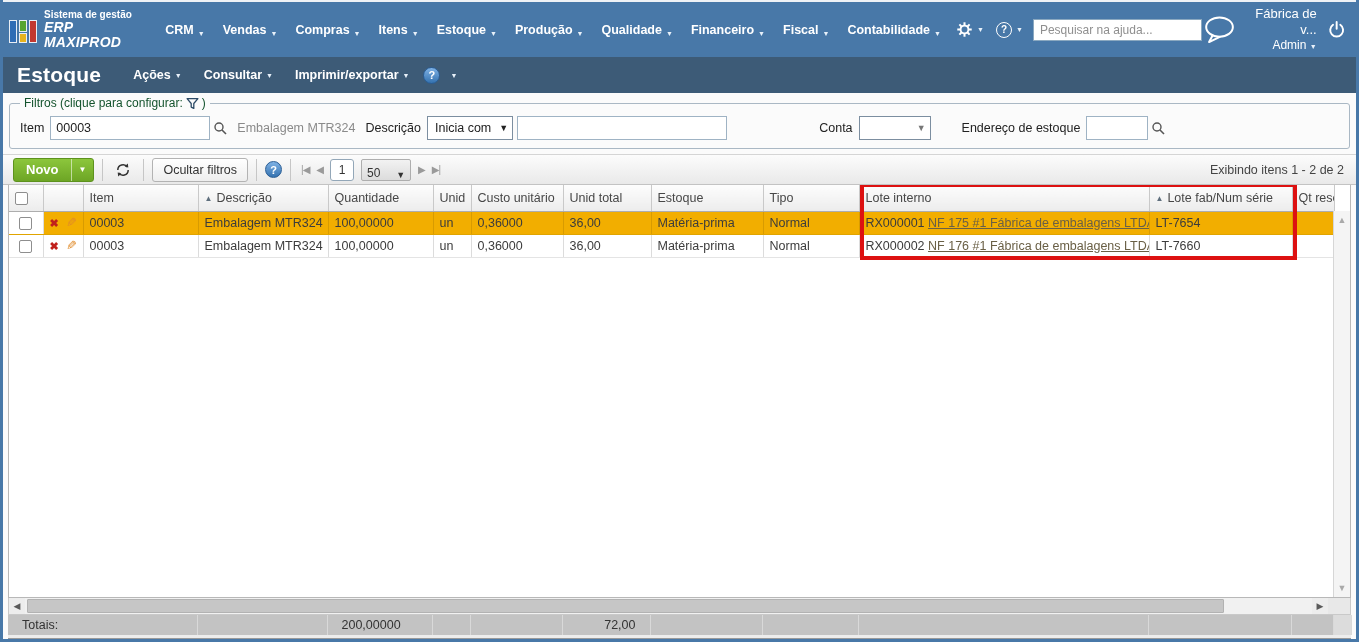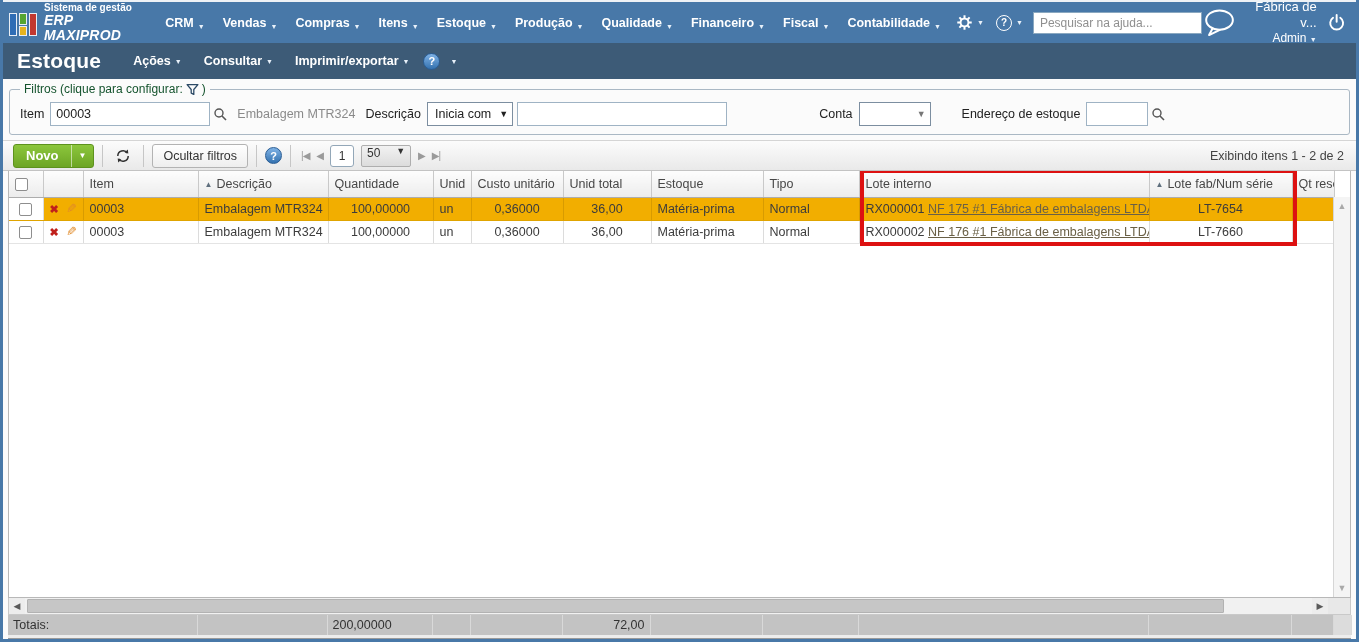--- a/index.html
+++ b/index.html
@@ -1,20 +1,20 @@
 <!DOCTYPE html>
 <html><head>
 <meta charset="utf-8">
 <style>
   * { box-sizing: border-box; margin: 0; padding: 0; }
   body { font-family: "Liberation Sans", sans-serif; background: #dfe6ec; }
   .window { width: 1359px; height: 642px; background: #fbfbfb; border: 3px solid #4878a8; border-top: none; display: flex; flex-direction: column; position: relative; overflow: hidden; }
 
   
-  .topbar { height: 43px; background: #4878a8; display: flex; align-items: center; padding: 0 10px 0 6px; flex: none; border-top: 2px solid #eef2f6; }
+  .topbar { height: 57px; background: #4878a8; display: flex; align-items: center; padding: 0 10px 0 6px; flex: none; border-top: 2px solid #eef2f6; }
   .brand { display: flex; align-items: center; gap: 7px; margin-right: 16px; }
   .logo { width: 30px; height: 27px; display: flex; align-items: flex-end; gap: 2px; }
   .logo .bar1 { width: 8px; height: 23px; background: #2f6db5; border: 1px solid #e8eef5; }
   .logo .mid { width: 8px; display: flex; flex-direction: column; gap: 1px; }
   .logo .mid .g { height: 12px; background: #56a531; border: 1px solid #e8eef5; }
   .logo .mid .y { height: 10px; background: #e6b31e; border: 1px solid #e8eef5; }
   .logo .bar3 { width: 8px; height: 23px; background: #c23830; border: 1px solid #e8eef5; }
   .brand-text { color: #fff; line-height: 1.1; }
   .brand-line1 { font-size: 10px; font-weight: bold; }
   .brand-line2 { font-size: 14px; font-weight: bold; font-style: italic; letter-spacing: .2px; }
@@ -55,53 +55,53 @@
   .toolbar { height: 31px; background: linear-gradient(#fcfcfc, #e9e9e9); border-top: 1px solid #d5d5d5; border-bottom: 1px solid #c3c3c3; display: flex; align-items: center; padding: 0 8px 0 10px; gap: 8px; flex: none; }
   .btn-novo { height: 24px; display: flex; align-items: center; background: linear-gradient(#8cc63c, #6da525); border: 1px solid #5d921d; border-radius: 3px; cursor: pointer; }
   .btn-novo .lbl { color: #fff; font-weight: bold; font-size: 13px; padding: 0 12px; }
   .btn-novo .split { border-left: 1px solid rgba(255,255,255,.55); padding: 0 7px; color: #fff; font-size: 8px; align-self: stretch; display: flex; align-items: center; }
   .tsep { width: 1px; height: 22px; background: #c6c6c6; }
   .btn-refresh { background: none; border: none; cursor: pointer; display: flex; padding: 2px 4px; }
   .btn-plain { height: 24px; background: linear-gradient(#ffffff, #eeeeee); border: 1px solid #b3b3b3; border-radius: 3px; font-size: 12.5px; color: #333; padding: 0 10px; cursor: pointer; font-family: "Liberation Sans", sans-serif; }
   .pager { display: flex; align-items: center; gap: 7px; margin-left: 2px; }
   .pg-arrow { color: #9a9a9a; font-size: 10px; cursor: pointer; letter-spacing: -1px; }
   .pg-page { min-width: 24px; height: 22px; background: #fff; border: 1px solid #93a7b8; border-radius: 3px; font-size: 12px; color: #333; display: flex; align-items: center; justify-content: center; }
-  .pg-size { width: 50px; height: 22px; background: linear-gradient(#f2f2f2, #dcdcdc); border: 1px solid #aeaeae; border-radius: 2px; display: flex; align-items: flex-start; justify-content: space-between; padding: 0 5px; font-size: 12px; color: #333; cursor: pointer; }
+  .pg-size { width: 50px; height: 22px; background: linear-gradient(#f2f2f2, #dcdcdc); border: 1px solid #aeaeae; border-radius: 2px; display: flex; align-items: flex-end; justify-content: space-between; padding: 0 5px; font-size: 12px; color: #333; cursor: pointer; }
   .pg-size .sel-arrow { font-size: 9px; color: #333; }
   .showing { margin-left: auto; font-size: 12.5px; color: #444; padding-right: 4px; }
 
   
   .grid-area { flex: 1; margin: 0 5px; position: relative; background: #fff; border: 1px solid #b8b8b8; border-top: none; overflow: hidden; }
   table.grid { border-collapse: collapse; table-layout: fixed; width: 1325px; font-size: 12.5px; color: #3c3c3c; }
   table.grid th { height: 26px; background: linear-gradient(#fdfdfd, #ececec); border-right: 1px solid #c9c9c9; border-bottom: 1px solid #adadad; font-weight: normal; color: #474747; text-align: left; padding: 0 6px; white-space: nowrap; overflow: hidden; }
   table.grid td { height: 23px; border-right: 1px solid #dcdcdc; border-bottom: 1px solid #e4e4e4; padding: 0 6px; white-space: nowrap; overflow: hidden; }
   tr.sel td { background: #f2ae00; border-right-color: #d89b00; border-bottom-color: #e0a400; }
   tr.sel td.c-check, tr.row td.c-check { background: #fff; border-right-color: #dcdcdc; }
-  td.num, th.num { text-align: center; }
+  td.num, th.num { text-align: left; }
   .sort { font-size: 8px; color: #5f6f7d; margin-right: 4px; vertical-align: 1px; }
   .cb { width: 13px; height: 13px; border: 1px solid #8e8e8e; border-radius: 2px; background: #fff; display: inline-block; vertical-align: middle; cursor: pointer; }
   td.c-check, th.c-check { text-align: center; padding: 0; }
   .del { color: #c0201c; font-size: 11px; font-weight: bold; cursor: pointer; margin-right: 7px; }
   .pen { color: #e08a28; font-size: 13px; cursor: pointer; display: inline-block; transform: scaleX(-1); }
   .lote-link { color: #6a6046; text-decoration: underline; cursor: pointer; }
   .vscroll { position: absolute; top: 26px; right: 0; bottom: 0; width: 17px; background: #f4f4f4; border-left: 1px solid #d6d6d6; display: flex; flex-direction: column; justify-content: space-between; align-items: center; padding: 4px 0; }
   .vs-arrow { color: #a9a9a9; font-size: 9px; }
   .redbox { position: absolute; left: 851px; top: -2px; width: 437px; height: 77px; border: 4px solid #dd1111; pointer-events: none; }
 
   
   .hscroll { height: 17px; margin: 0 5px; background: #f1f1f1; border: 1px solid #c9c9c9; border-top: none; display: flex; align-items: stretch; flex: none; }
   .hs-arrow { width: 16px; display: flex; align-items: center; justify-content: center; font-size: 9px; color: #5a5a5a; background: #ededed; cursor: pointer; }
   .hs-track { flex: 1; position: relative; }
   .hs-thumb { position: absolute; left: 2px; top: 1px; bottom: 1px; width: 93%; background: #c6c6c6; border: 1px solid #b2b2b2; border-radius: 1px; cursor: grab; }
   .hs-corner { width: 22px; background: #e8e8e8; }
 
   
   .totals-band { height: 24px; margin: 0 5px; background: #ededed; border-bottom: 1px solid #9a9a9a; flex: none; }
   table.totals { border-collapse: collapse; table-layout: fixed; width: 1344px; font-size: 12.5px; color: #333; }
-  table.totals td { height: 20px; background: #c3c3c3; border-right: 1px solid #d9d9d9; padding: 0 5px; white-space: nowrap; overflow: hidden; }
+  table.totals td { height: 20px; background: #c3c3c3; border-right: 1px solid #d9d9d9; padding: 0 14px; white-space: nowrap; overflow: hidden; }
   table.totals td.filler { background: #dcdcdc; }
 </style>
 </head>
 <body>
 
 <div class="window">
 
   <div class="topbar">
     <div class="brand">
       <div class="logo">

